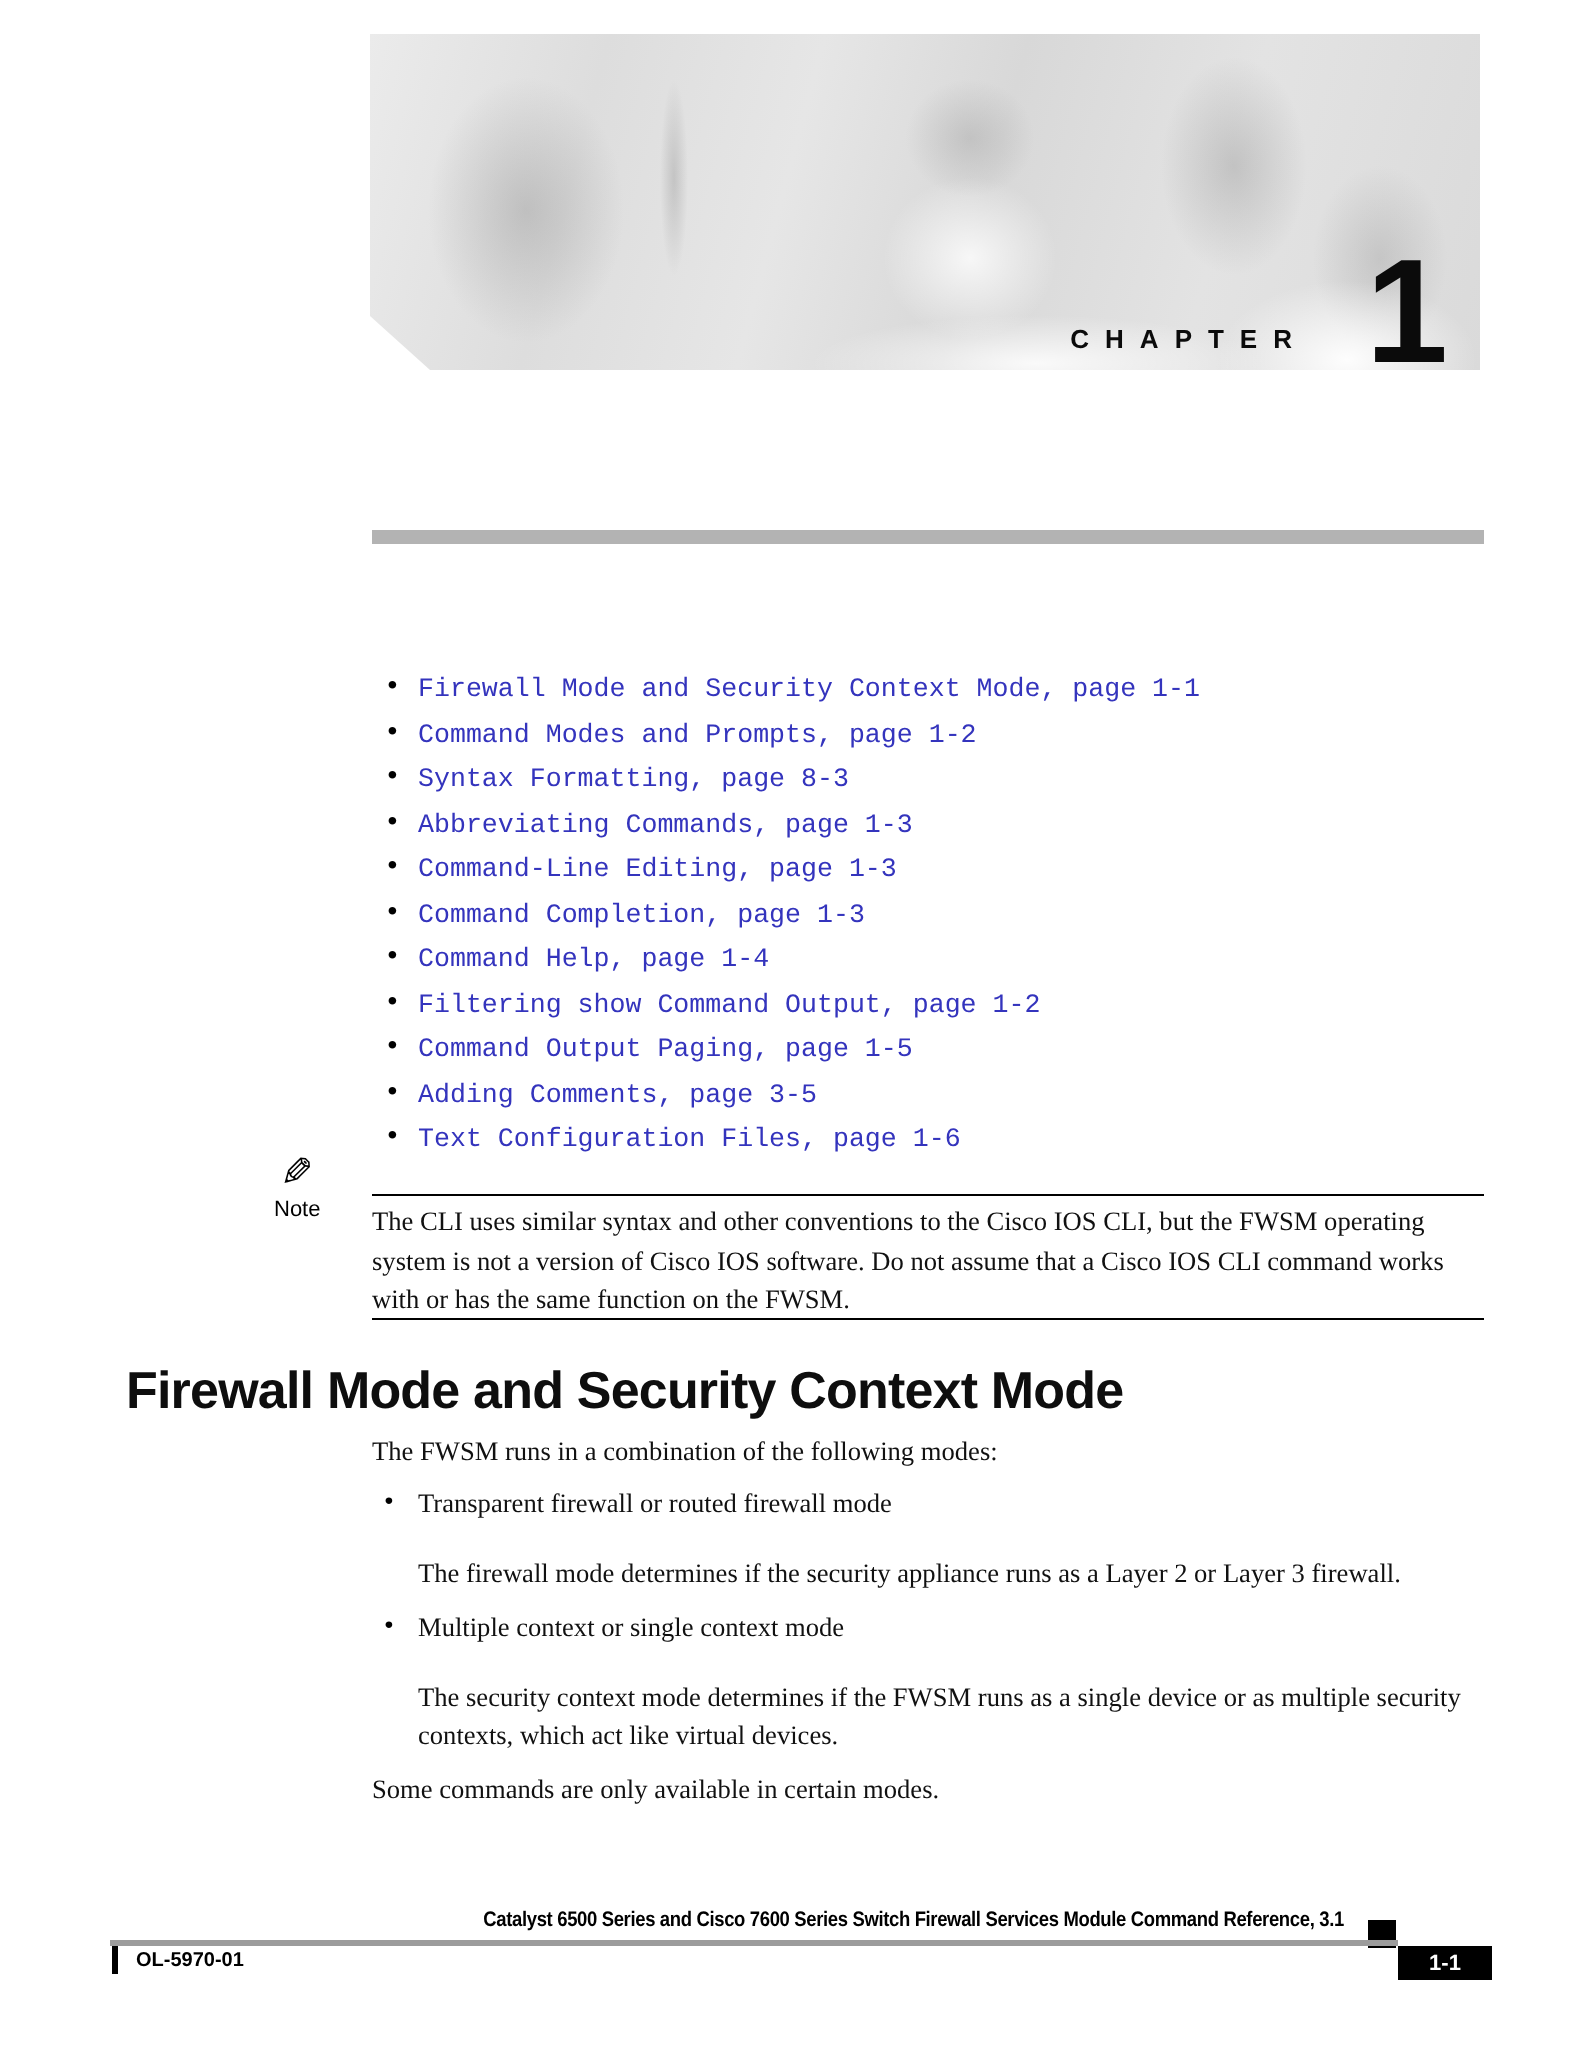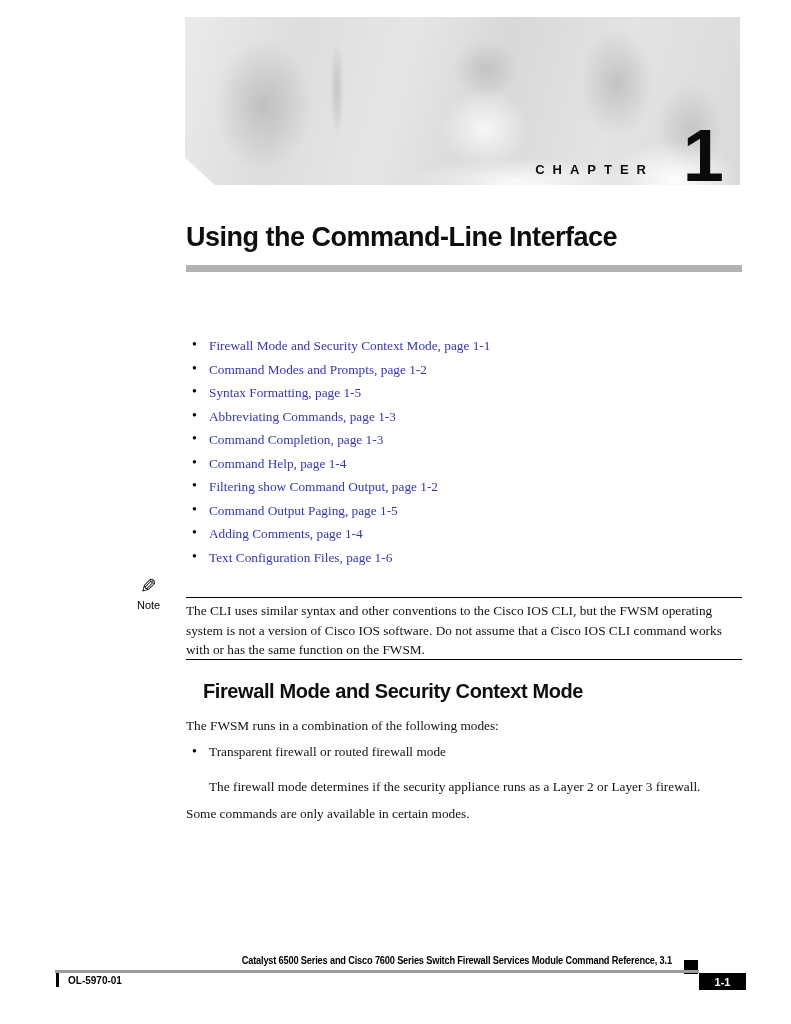--- a/index.html
+++ b/index.html
@@ -44,21 +44,21 @@
   
   .doc-title{
     position:absolute;left:186px;top:222px;width:560px;
     font-family:"Liberation Sans", sans-serif;font-weight:bold;
     font-size:27px;letter-spacing:-0.5px;color:#0e0e0e;
   }
   .title-rule{position:absolute;left:186px;top:265px;width:556px;height:7px;background:var(--title_rule);}
 
   
   .intro{position:absolute;left:186px;top:308px;width:560px;font-size:13.3px;line-height:19px;}
-  .toc{position:absolute;left:186px;top:337px;width:560px;list-style:none;}
+  .toc{position:absolute;left:186px;top:337px;width:560px;list-style:none;font-family:Liberation Mono, monospace;}
   .toc-item{position:relative;padding-left:23px;line-height:15px;margin-bottom:7.5px;}
   .toc-item::before{content:"\2022";position:absolute;left:6px;top:0;color:#000;font-size:14px;}
   .toc-link{color:var(--link);text-decoration:none;font-size:13.3px;cursor:pointer;}
 
   
   .note-icon{
     position:absolute;left:140px;top:574px;
     font-family:"DejaVu Sans", sans-serif;font-size:20px;color:#000;
     transform:scaleX(-1);display:inline-block;
   }
@@ -68,21 +68,21 @@
   }
   .note-rule{position:absolute;left:186px;width:556px;height:1.4px;background:#000;}
   .note-rule.top{top:597px;}
   .note-rule.bottom{top:659px;}
   .note-text{position:absolute;left:186px;top:601px;width:556px;font-size:13.3px;line-height:19.5px;}
 
   
   .section-heading{
     position:absolute;left:63px;top:680px;width:660px;
     font-family:"Liberation Sans", sans-serif;font-weight:bold;
-    font-size:20px;letter-spacing:-0.4px;color:#0e0e0e;text-align:center;
+    font-size:26px;letter-spacing:-0.4px;color:#0e0e0e;
   }
   .section-body{position:absolute;left:186px;top:716px;width:557px;font-size:13.3px;line-height:19px;}
   .section-lead{margin-bottom:7px;}
   .body-bullets{list-style:none;}
   .body-bullet{position:relative;padding-left:23px;margin-bottom:4px;}
   .body-bullet::before{content:"\2022";position:absolute;left:6px;top:0;color:#000;font-size:14px;}
   .bullet-detail{margin-top:16px;margin-bottom:8px;}
   .section-closing{margin-top:2px;}
 
   
@@ -108,51 +108,55 @@
 </head>
 <body>
 
 <div class="page">
 
   <div class="banner">
     <span class="chapter-label">CHAPTER</span>
     <span class="chapter-number">1</span>
   </div>
 
-  <h1 class="doc-title">Using the Command-Line Interface</h1>
   <div class="title-rule"></div>
 
 
   <ul class="toc">
     <li class="toc-item"><a href="#" class="toc-link">Firewall Mode and Security Context Mode, page 1-1</a></li>
     <li class="toc-item"><a href="#" class="toc-link">Command Modes and Prompts, page 1-2</a></li>
-    <li class="toc-item"><a href="#" class="toc-link">Syntax Formatting, page 1-5</a></li>
+    <li class="toc-item"><a href="#" class="toc-link">Syntax Formatting, page 8-3</a></li>
     <li class="toc-item"><a href="#" class="toc-link">Abbreviating Commands, page 1-3</a></li>
+    <li class="toc-item"><a href="#" class="toc-link">Command-Line Editing, page 1-3</a></li>
     <li class="toc-item"><a href="#" class="toc-link">Command Completion, page 1-3</a></li>
     <li class="toc-item"><a href="#" class="toc-link">Command Help, page 1-4</a></li>
     <li class="toc-item"><a href="#" class="toc-link">Filtering show Command Output, page 1-2</a></li>
     <li class="toc-item"><a href="#" class="toc-link">Command Output Paging, page 1-5</a></li>
-    <li class="toc-item"><a href="#" class="toc-link">Adding Comments, page 1-4</a></li>
+    <li class="toc-item"><a href="#" class="toc-link">Adding Comments, page 3-5</a></li>
     <li class="toc-item"><a href="#" class="toc-link">Text Configuration Files, page 1-6</a></li>
   </ul>
 
   <span class="note-icon">✎</span>
   <span class="note-label">Note</span>
   <div class="note-rule top"></div>
   <p class="note-text">The CLI uses similar syntax and other conventions to the Cisco IOS CLI, but the FWSM operating system is not a version of Cisco IOS software. Do not assume that a Cisco IOS CLI command works with or has the same function on the FWSM.</p>
   <div class="note-rule bottom"></div>
 
   <h2 class="section-heading">Firewall Mode and Security Context Mode</h2>
   <div class="section-body">
     <p class="section-lead">The FWSM runs in a combination of the following modes:</p>
     <ul class="body-bullets">
       <li class="body-bullet">
         <span>Transparent firewall or routed firewall mode</span>
         <p class="bullet-detail">The firewall mode determines if the security appliance runs as a Layer 2 or Layer 3 firewall.</p>
       </li>
+      <li class="body-bullet">
+        <span>Multiple context or single context mode</span>
+        <p class="bullet-detail">The security context mode determines if the FWSM runs as a single device or as multiple security contexts, which act like virtual devices.</p>
+      </li>
     </ul>
     <p class="section-closing">Some commands are only available in certain modes.</p>
   </div>
 
   <div class="footer-title">Catalyst 6500 Series and Cisco 7600 Series Switch Firewall Services Module Command Reference, 3.1</div>
   <div class="footer-square"></div>
   <div class="footer-rule"></div>
   <div class="crop-tick"></div>
   <div class="doc-number">OL-5970-01</div>
   <div class="page-badge">1-1</div>

